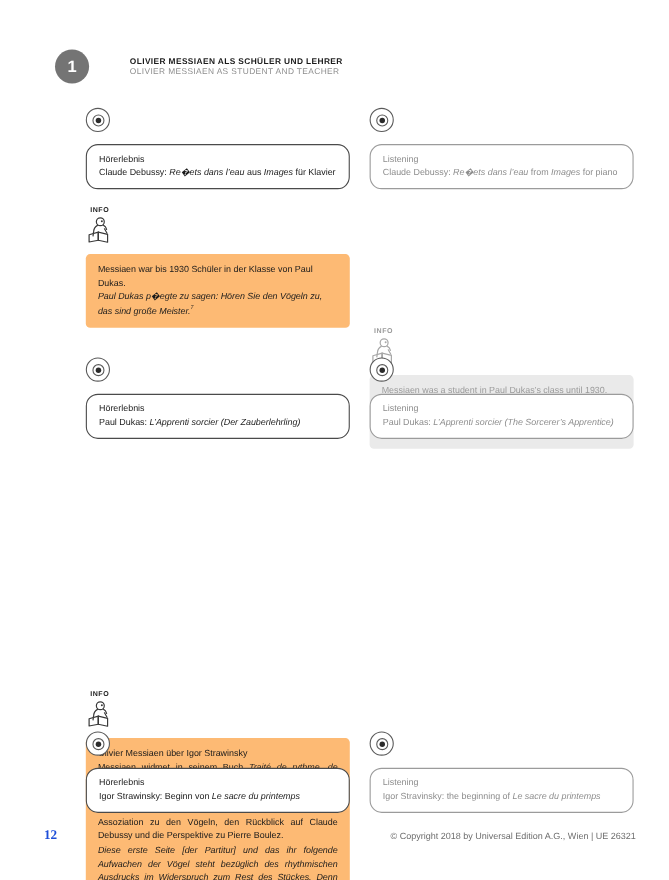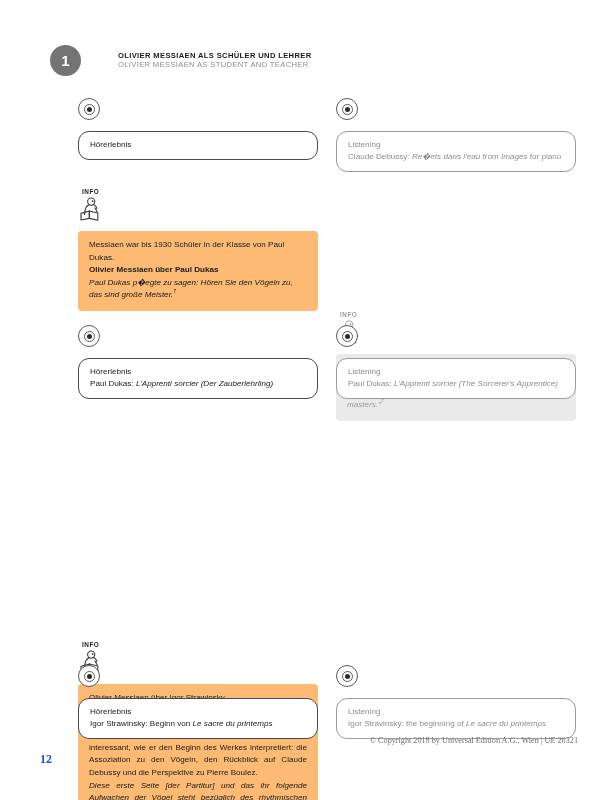--- a/index.html
+++ b/index.html
@@ -179,22 +179,22 @@
     left: 40px;
     top: 752px;
     font-family: "Liberation Serif", serif;
     font-size: 12px;
     font-weight: bold;
     color: #1d4ed8;
   }
   .footer-copy {
     position: absolute;
     right: 30px;
-    top: 736px;
-    font-family: Liberation Serif, serif;
+    top: 756px;
+    font-family: Liberation Sans, sans-serif;
     font-size: 8.2px;
     color: #6e6e6e;
     white-space: nowrap;
   }
 </style>
 </head>
 <body>
 
 <div class="page">
 
@@ -203,20 +203,21 @@
     <div class="chapter-titles">
       <div class="chapter-title-de">OLIVIER MESSIAEN ALS SCHÜLER UND LEHRER</div>
       <div class="chapter-title-en">OLIVIER MESSIAEN AS STUDENT AND TEACHER</div>
     </div>
   </div>
 
   <div class="col-left" style="top:98px;">
     <div class="cd-icon"></div>
     <div class="listen-box" style="margin-top:11px;">
       <div class="listen-label">Hörerlebnis</div>
+      <div class="listen-text"><span>Claude Debussy: </span><i>Re�ets dans l’eau</i><span> aus </span><i>Images</i><span> für Klavier</span></div>
     </div>
   </div>
 
   <div class="col-right" style="top:98px;">
     <div class="cd-icon"></div>
     <div class="listen-box muted" style="margin-top:11px;">
       <div class="listen-label">Listening</div>
       <div class="listen-text"><span>Claude Debussy: </span><i>Re�ets dans l’eau</i><span> from </span><i>Images</i><span> for piano</span></div>
     </div>
   </div>
@@ -230,21 +231,20 @@
         <path d="M10.6 8.9 C8.4 10.1 7.3 12.1 7.1 14.6 L6.6 18.4"></path>
         <path d="M15.9 8.7 C17.6 9.5 18.6 10.9 18.9 12.6"></path>
         <path d="M3.0 17.4 L11.4 15.0 L11.4 22.4 L3.0 24.0 Z"></path>
         <path d="M11.4 15.0 L19.8 17.0 L19.8 24.2 L11.4 22.4 Z"></path>
         <path d="M11.4 15.0 L11.4 22.4"></path>
         <path d="M17.0 12.0 L19.3 16.0"></path>
       </g>
     </svg>
     <div class="info-box" style="margin-top:9px;">
       <p class="info-p">Messiaen war bis 1930 Schüler in der Klasse von Paul Dukas.</p>
-      <p class="info-head spaced">Olivier Messiaen über Paul Dukas</p>
       <p class="info-quote"><span>Paul Dukas p�egte zu sagen: Hören Sie den Vögeln zu, das sind große Meister.</span><sup>7</sup></p>
     </div>
   </div>
 
   <div class="col-right info-block" style="top:188px;">
     <div class="info-word muted">INFO</div>
     <svg class="info-figure" width="26" height="26" viewBox="0 0 26 26">
       <g fill="none" stroke="#a8a8a8" stroke-width="1.1" stroke-linejoin="round" stroke-linecap="round">
         <circle cx="13.2" cy="5.6" r="3.6"></circle>
         <circle cx="14.6" cy="5.2" r="0.9" fill="#a8a8a8" stroke="none"></circle>

